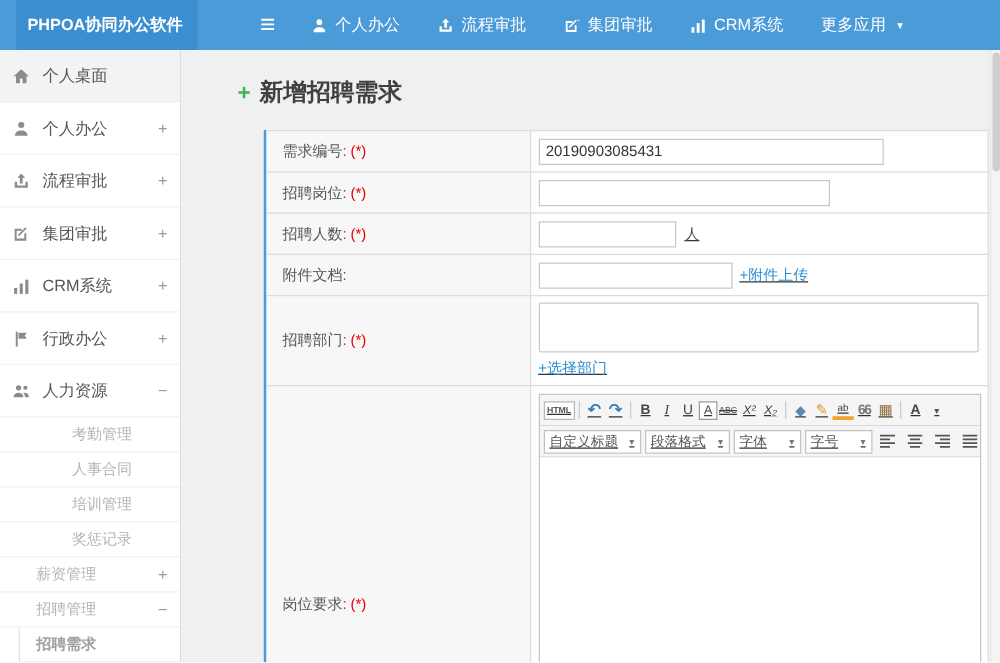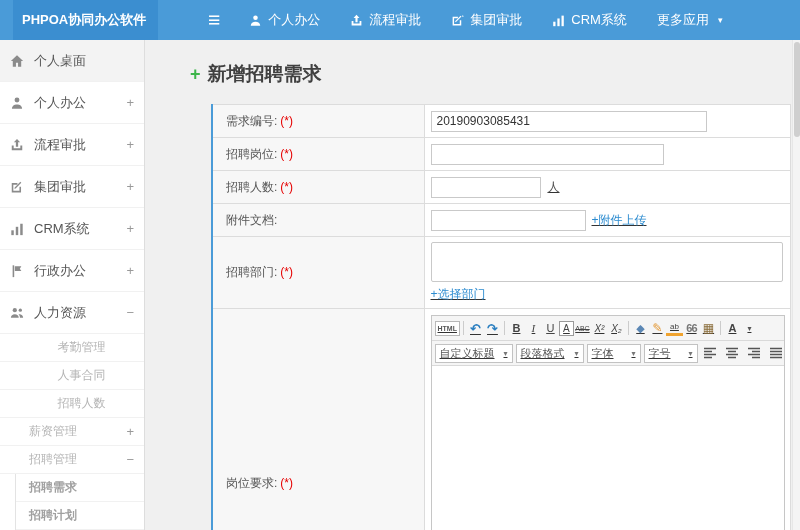--- a/index.html
+++ b/index.html
@@ -203,21 +203,24 @@
       <span>人力资源</span>
       <span class="sb-exp">−</span>
     </div>
     <div class="sb-item lvl2">
       <span>考勤管理</span>
     </div>
     <div class="sb-item lvl2">
       <span>人事合同</span>
     </div>
     <div class="sb-item lvl2">
-      <span>招聘人数</span>
+      <span>培训管理</span>
+    </div>
+    <div class="sb-item lvl2">
+      <span>奖惩记录</span>
     </div>
     <div class="sb-item lvl2">
       <span>薪资管理</span>
       <span class="sb-exp">+</span>
     </div>
     <div class="sb-item lvl2">
       <span>招聘管理</span>
       <span class="sb-exp">−</span>
     </div>
     <div class="sb-sub3">

